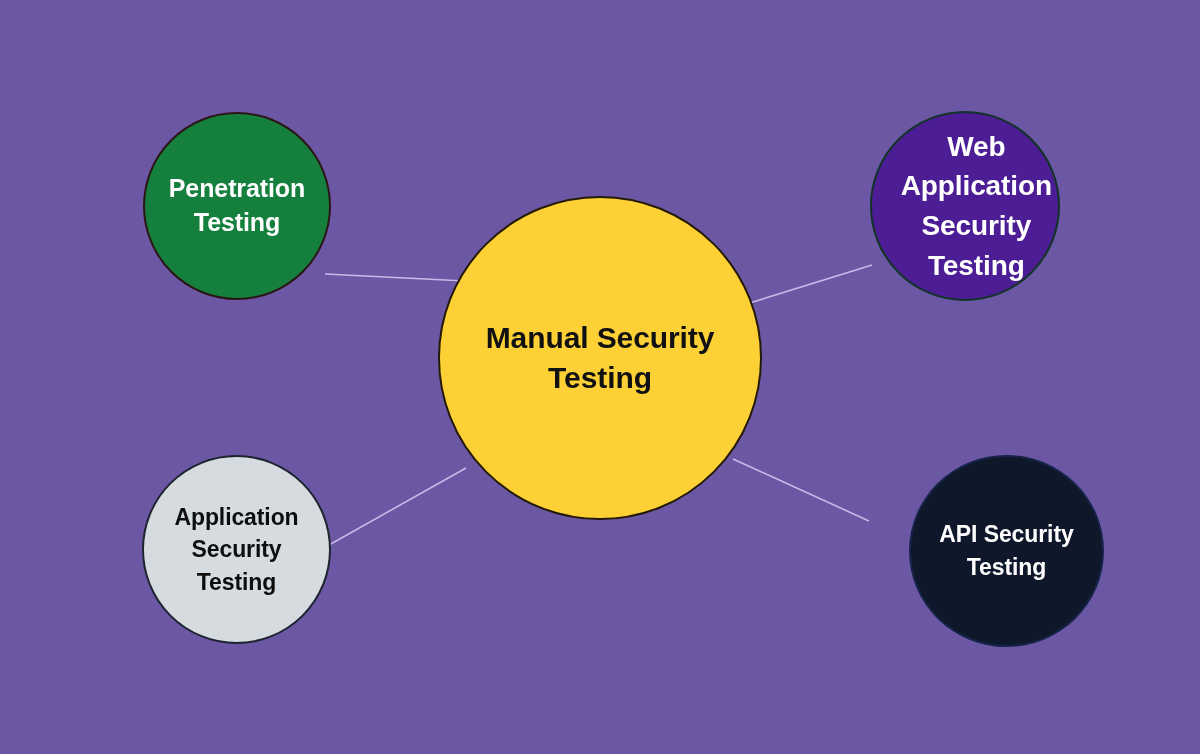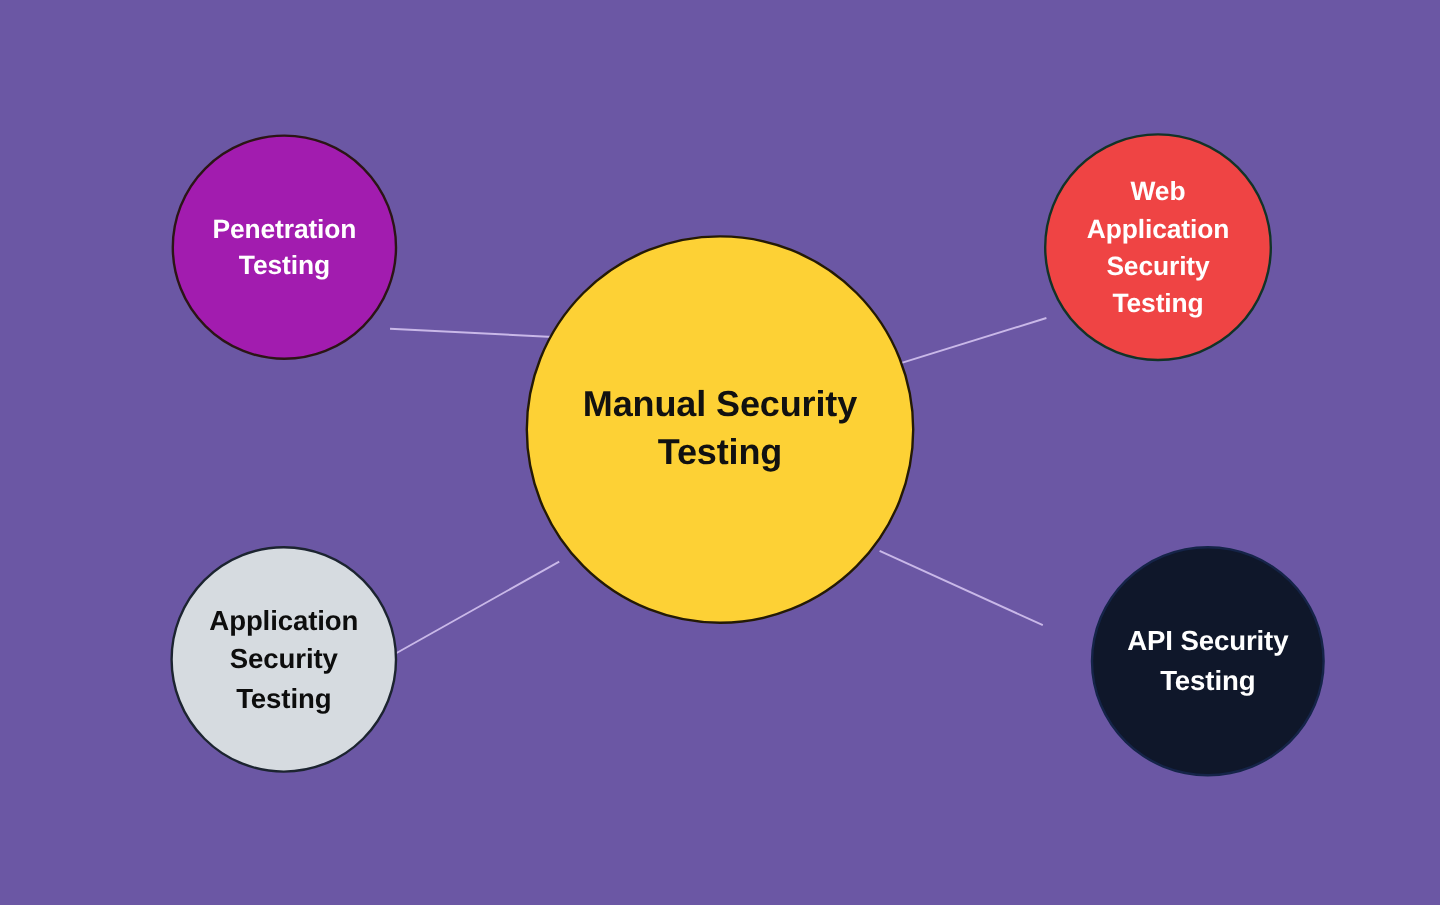--- a/index.html
+++ b/index.html
@@ -57,36 +57,37 @@
     font-size: 30px;
     line-height: 1.35;
   }
 
   
   #node-penetration-testing {
     left: 143px;
     top: 112px;
     width: 188px;
     height: 188px;
-    background: #a21caf;
+    background: #15803d;
     border: 2px solid #2b1515;
     color: #FFFFFF;
-    font-size: 22px;
+    font-size: 25px;
     line-height: 1.35;
   }
   #node-web-application-security-testing {
     left: 870px;
     top: 111px;
     width: 190px;
     height: 190px;
-    background: #ef4444;
+    background: #4c1d95;
     border: 2px solid #123327;
     color: #FFFFFF;
-    font-size: 22px;
+    font-size: 28px;
     line-height: 1.42;
+    justify-content: flex-end;
   }
   #node-application-security-testing {
     left: 142px;
     top: 455px;
     width: 189px;
     height: 189px;
     background: #D6DBE0;
     border: 2px solid #1c2430;
     color: #0d0d0d;
     font-size: 23px;

